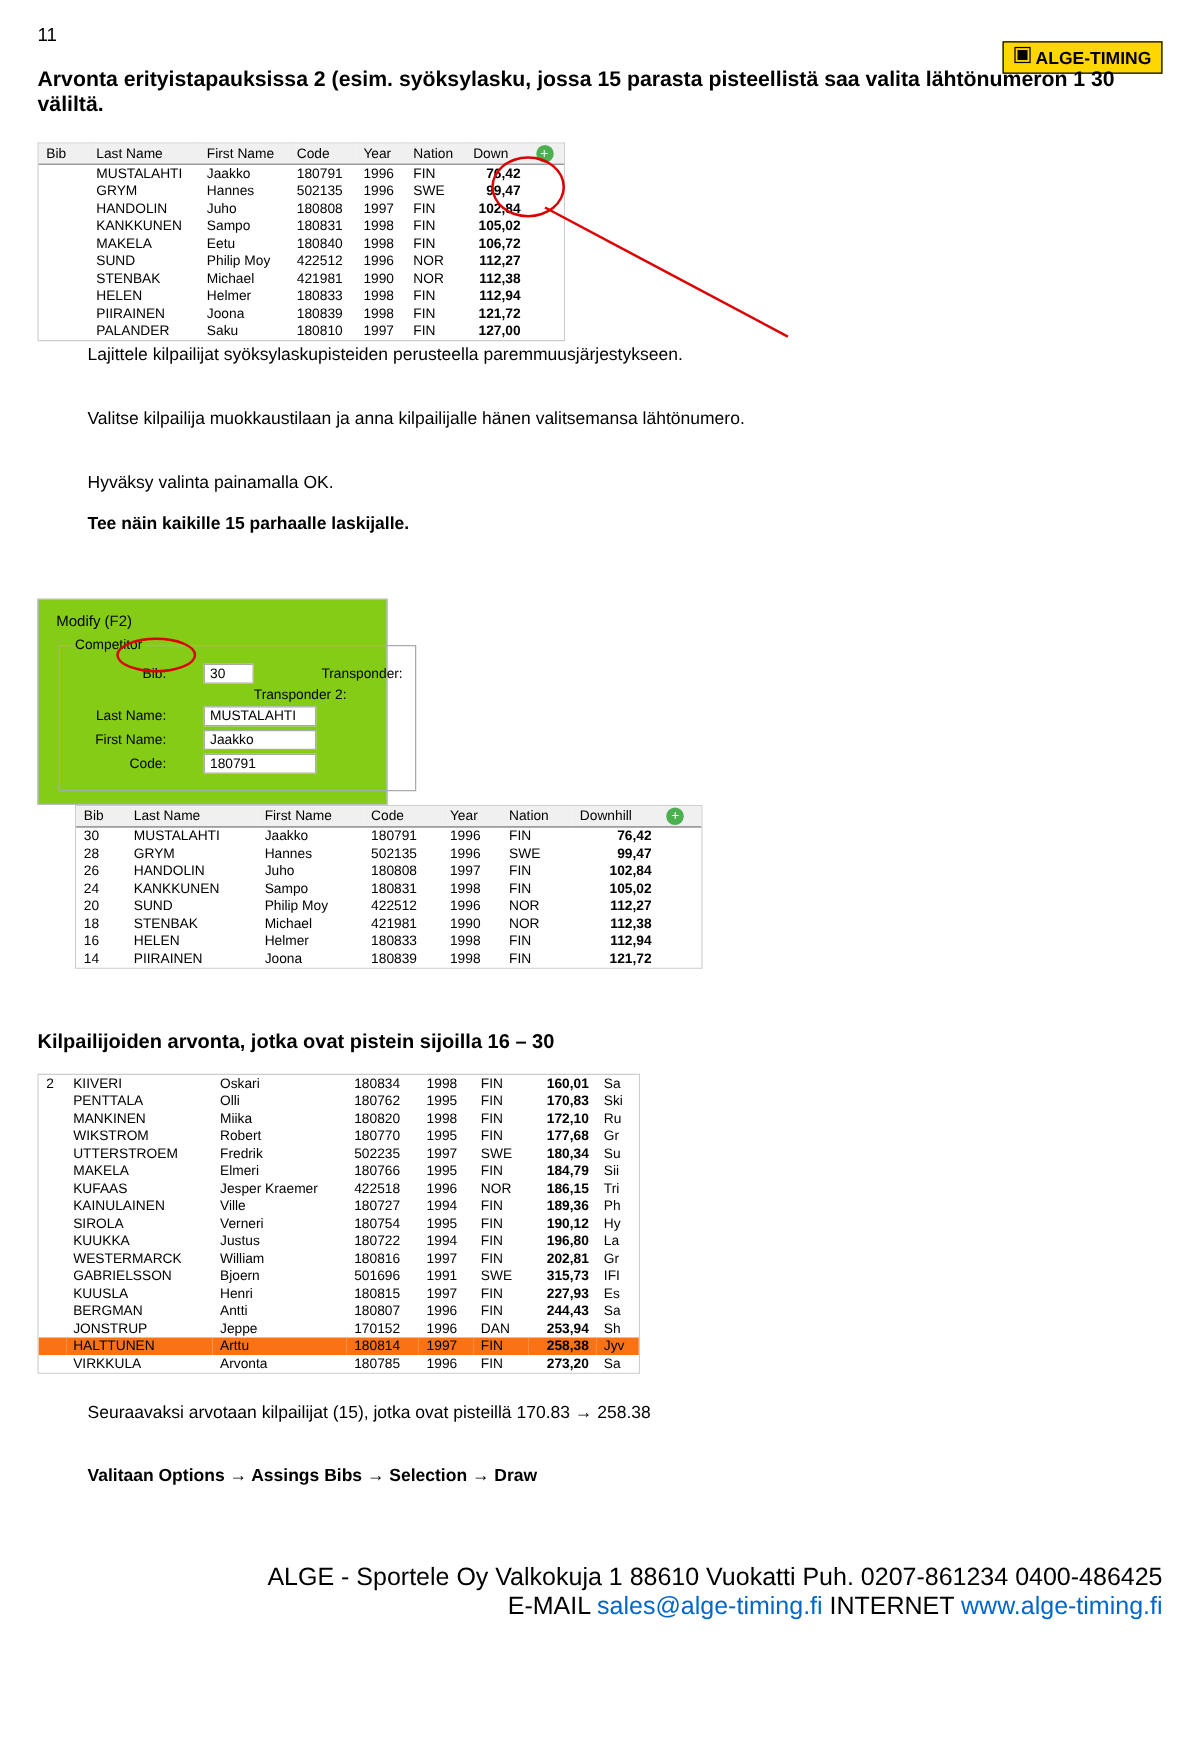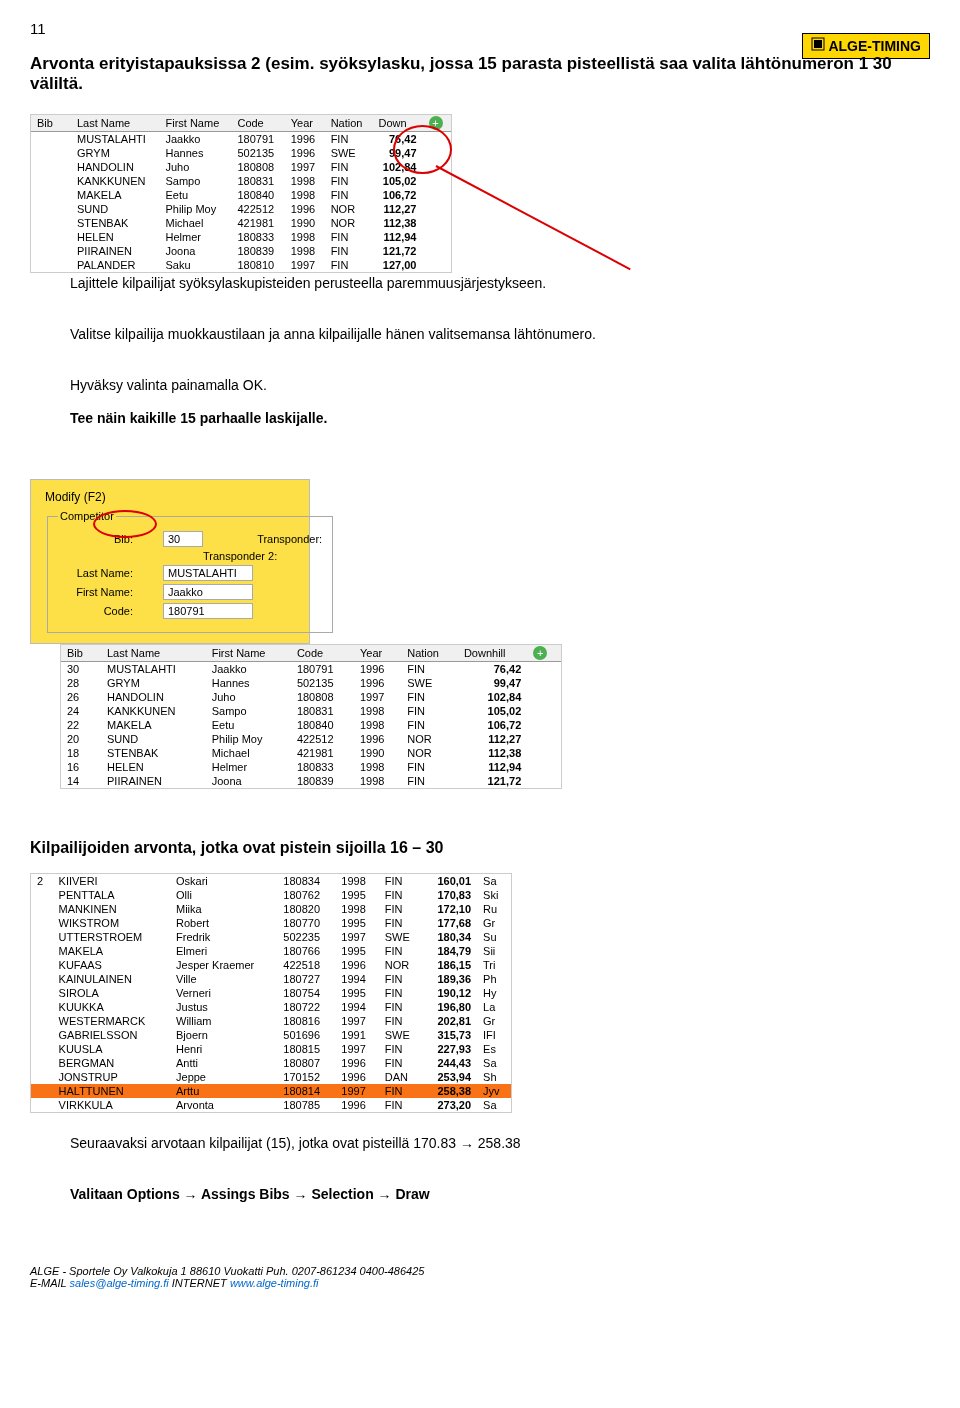--- a/index.html
+++ b/index.html
@@ -10,29 +10,29 @@
 .img-box { background: #f8f8f8; border: 1px solid #ccc; display: inline-block; vertical-align: top; }
 table.dt { border-collapse: collapse; font-size: 12px; width: 100%; background: #fff; }
 table.dt th { text-align: left; font-weight: normal; padding: 1px 6px; border-bottom: 1px solid #999; background: #f0f0f0; font-size: 11px; }
 table.dt td { padding: 1px 6px; font-size: 11px; }
 table.dt td.r { text-align: right; font-weight: bold; }
 .headers-row th:first-child { width: 28px; }
 .cols-flex { display: flex; align-items: flex-start; margin-bottom: 20px; flex-direction: column; }
 .right-info { margin-left: 40px; font-size: 14px; line-height: 1.5; }
 .right-info p { margin: 0 0 30px 0; }
 .bold { font-weight: bold; }
-.modify-box { border: 1px solid #bbb; padding: 10px 14px; background: #fde047; font-size: 12px; width: 250px; }
+.modify-box { border: 1px solid #bbb; padding: 10px 14px; background: #84cc16; font-size: 12px; width: 250px; }
 .modify-box .hdr { font-size: 12px; margin-bottom: 6px; }
 fieldset.comp { border: 1px solid #aaa; font-size: 12px; padding: 6px 10px 10px 10px; }
 fieldset.comp legend { font-size: 11px; }
 .field-row { display: flex; align-items: center; margin: 3px 0; font-size: 11px; gap: 24px; }
 .field-row label { width: 75px; text-align: right; margin-right: 6px; }
 .field-row .val { border: 1px solid #aaa; background: #fff; padding: 1px 4px; min-width: 80px; font-size: 11px; }
 .green-btn { display: inline-block; width: 14px; height: 14px; background: #4caf50; border-radius: 7px; color: #fff; text-align: center; line-height: 14px; font-size: 11px; }
-.footer { text-align: left; font-size: 11px; margin-top: 30px; color: #0066cc; font-style: italic; }
+.footer { text-align: right; font-size: 20px; margin-top: 30px; color: #0066cc; }
 .footer .black { color: #000; }
 .red-ellipse1 { position: absolute; border: 2px solid #d00; border-radius: 50%; width: 55px; height: 45px; pointer-events: none; }
 .red-ellipse2 { position: absolute; border: 2px solid #d00; border-radius: 50%; width: 60px; height: 24px; pointer-events: none; }
 .rel { position: relative; }
 .line { position: absolute; width: 220px; height: 2px; background: #d00; transform-origin: left center; }
 .sel-row td { background: #f97316; }
 </style>
 </head>
 <body>
 
@@ -235,29 +235,20 @@
           <tr>
             <td>24</td>
             <td>KANKKUNEN</td>
             <td>Sampo</td>
             <td>180831</td>
             <td>1998</td>
             <td>FIN</td>
             <td class="r">105,02</td>
           </tr>
           <tr>
-            <td>22</td>
-            <td>MAKELA</td>
-            <td>Eetu</td>
-            <td>180840</td>
-            <td>1998</td>
-            <td>FIN</td>
-            <td class="r">106,72</td>
-          </tr>
-          <tr>
             <td>20</td>
             <td>SUND</td>
             <td>Philip Moy</td>
             <td>422512</td>
             <td>1996</td>
             <td>NOR</td>
             <td class="r">112,27</td>
           </tr>
           <tr>
             <td>18</td>

